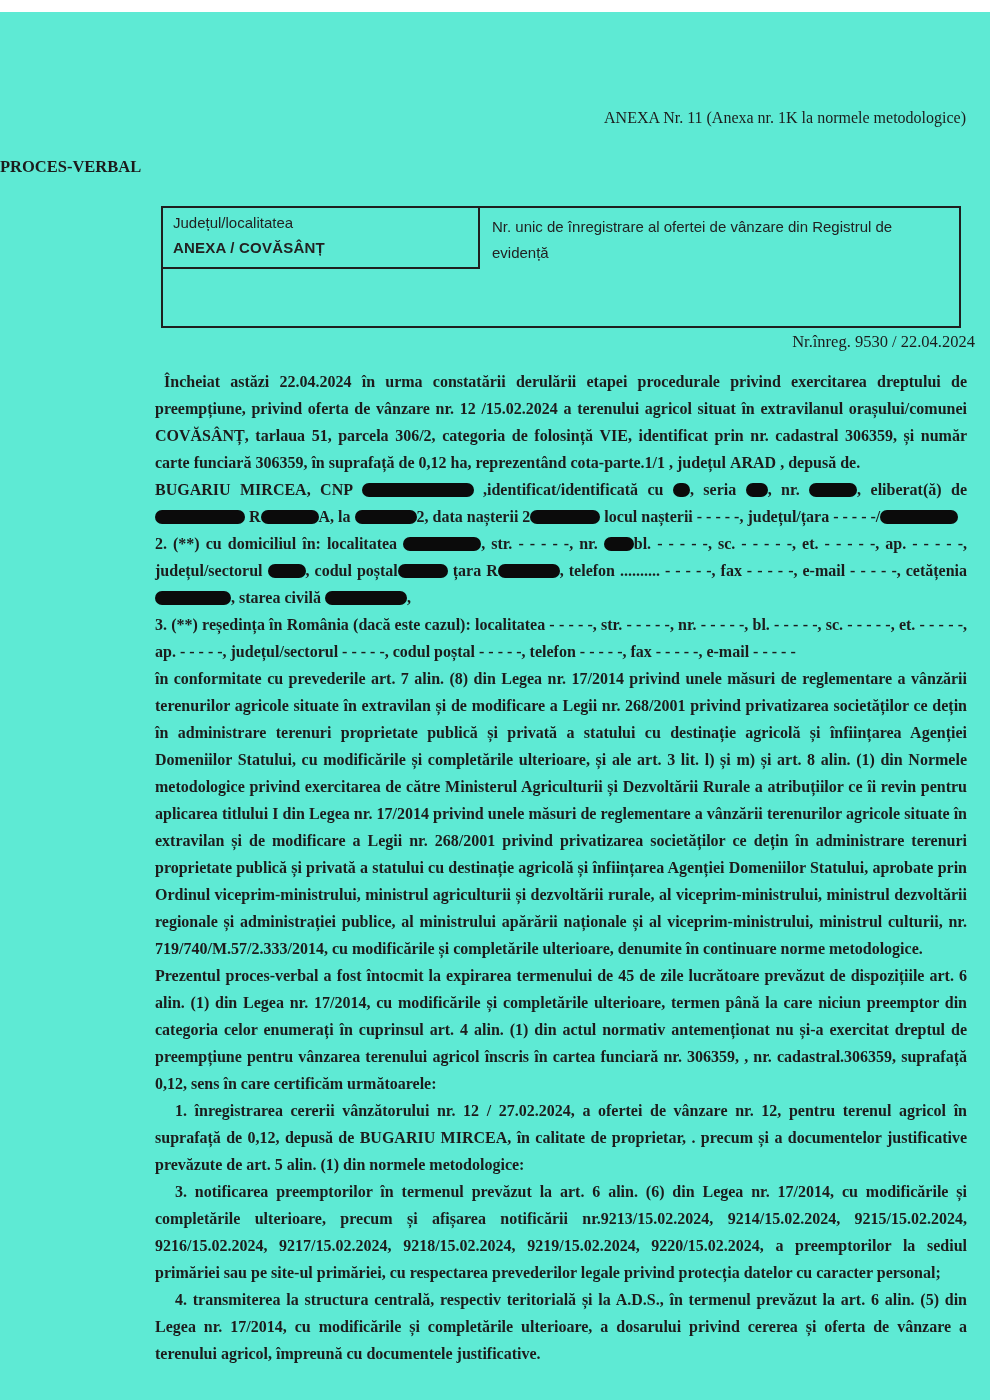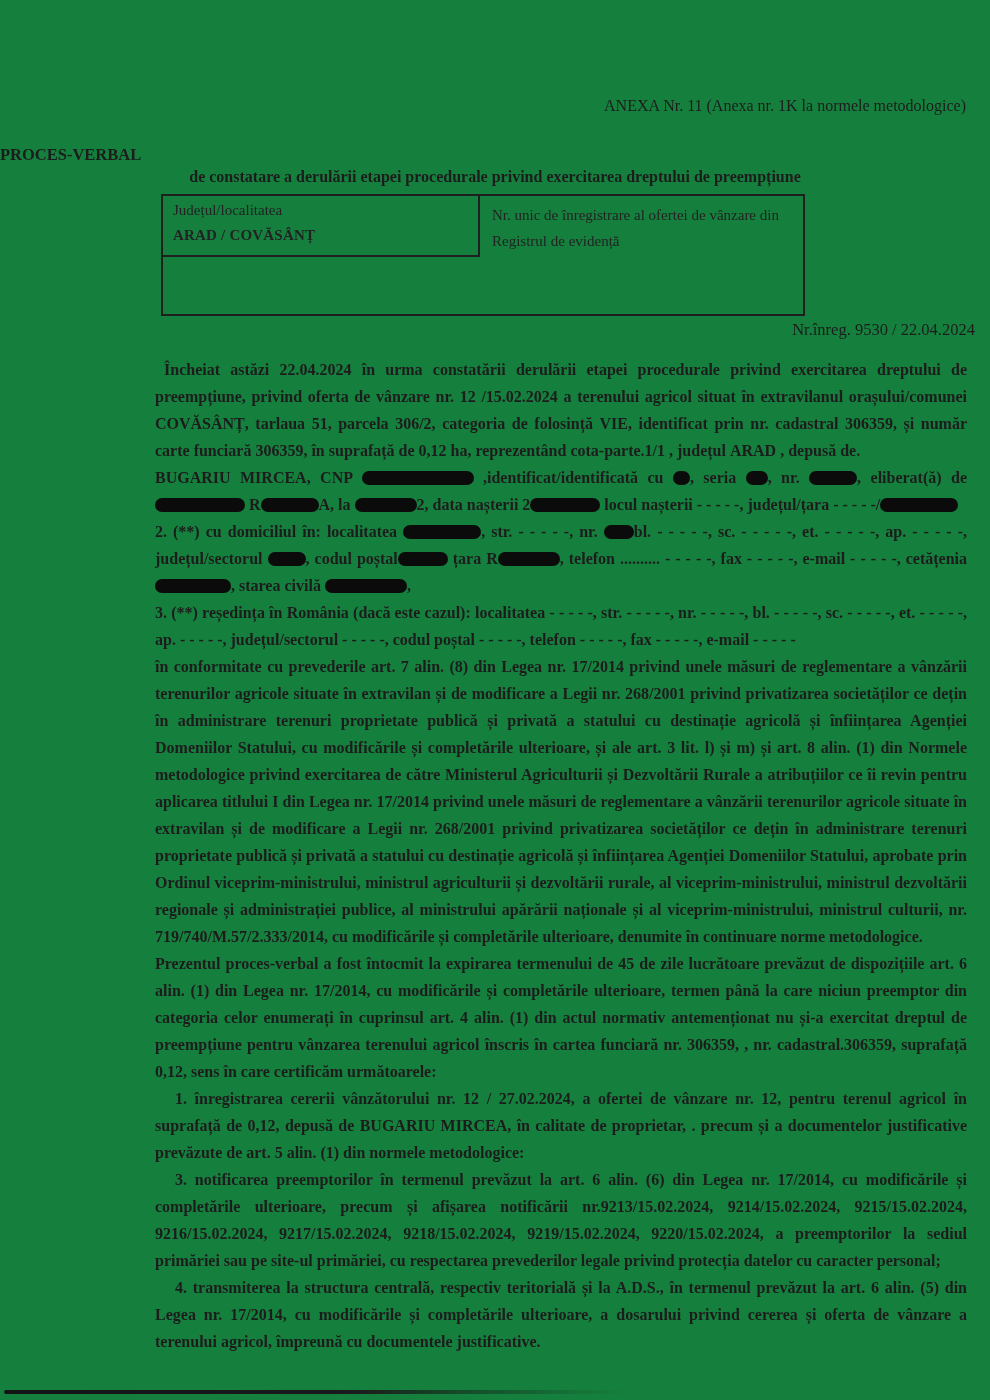--- a/index.html
+++ b/index.html
@@ -2,43 +2,43 @@
 <html><head>
 <meta charset="utf-8">
 <style>
   html,body { margin:0; padding:0; }
   body {
     width:990px; height:1400px; position:relative;
     background:#ffffff; color:#1c1c1c;
     font-family:"Liberation Serif","DejaVu Serif",serif;
     -webkit-font-smoothing:antialiased;
   }
-  .page { position:absolute; inset:0; overflow:hidden; background:#15803d; }
+  .page { position:absolute; inset:0; overflow:hidden; background:#5eead4;margin-top:12px; }
 
   .anexa {
     position:absolute; top:97px; right:24px;
     font-size:16px; white-space:nowrap;
   }
   .doc-title {
     position:absolute; top:145px; left:0; width:100%;
     text-align:left; font-weight:bold; font-size:16.5px;
   }
   .doc-subtitle {
     position:absolute; top:168px; left:0; width:100%;
     text-align:center; font-weight:bold; font-size:16px;
   }
 
   .regtable {
-    position:absolute; left:161px; top:194px; width:644px;
+    position:absolute; left:161px; top:194px; width:800px;
     box-sizing:border-box;
     border:2px solid #1f1f1f;
     display:grid;
     grid-template-columns:317px 1fr;
     grid-template-rows:61px 57px;
-    font-family:Liberation Serif, serif;
+    font-family:Liberation Sans, sans-serif;
     font-size:15px; color:#222;
   }
   .cell { padding:5px 10px; box-sizing:border-box; }
   .tl1 { grid-column:1; grid-row:1; border-right:2px solid #1f1f1f; border-bottom:2px solid #1f1f1f; }
   .tl2 { grid-column:1; grid-row:2; border-right:2px solid #1f1f1f; }
   .trc { grid-column:2; grid-row:1 / span 2; padding:6px 12px; line-height:26px; }
   .tlabel { margin-top:1px; }
   .tvalue { font-weight:bold; margin-top:8px; letter-spacing:0.2px; }
   .nr-line { margin-top:9px; }
   .trc sup { font-size:10px; }
@@ -71,26 +71,25 @@
   }
 </style>
 </head>
 <body>
 
 <div class="page">
 
   <div class="anexa">ANEXA Nr. 11 (Anexa nr. 1K la normele metodologice)</div>
 
   <div class="doc-title">PROCES-VERBAL</div>
-  <div class="doc-subtitle">de constatare a derulării etapei procedurale privind exercitarea dreptului de preempțiune</div>
 
   <div class="regtable">
     <div class="cell tl1">
       <div class="tlabel">Județul/localitatea</div>
-      <div class="tvalue">ARAD / COVĂSÂNȚ</div>
+      <div class="tvalue">ANEXA / COVĂSÂNȚ</div>
     </div>
     <div class="cell trc">
       <div>Nr. unic de înregistrare al ofertei de vânzare din Registrul de evidență</div>
     </div>
   </div>
 
   <div class="reg-line">Nr.înreg. 9530 / 22.04.2024</div>
 
   <div class="body-text">
       <p class="para sm">Încheiat astăzi <b>22.04.2024</b> în urma constatării derulării etapei procedurale privind exercitarea dreptului de preempțiune, privind oferta de vânzare nr. <b>12 /15.02.2024</b> a terenului agricol situat în extravilanul orașului/comunei <b>COVĂSÂNȚ</b>, tarlaua <b>51</b>, parcela <b>306/2</b>, categoria de folosință <b>VIE</b>, identificat prin nr. cadastral <b>306359</b>, și număr carte funciară <b>306359</b>, în suprafață de <b>0,12</b> ha, reprezentând cota-parte.<b>1/1</b> , județul <b>ARAD</b> , depusă de.</p>

